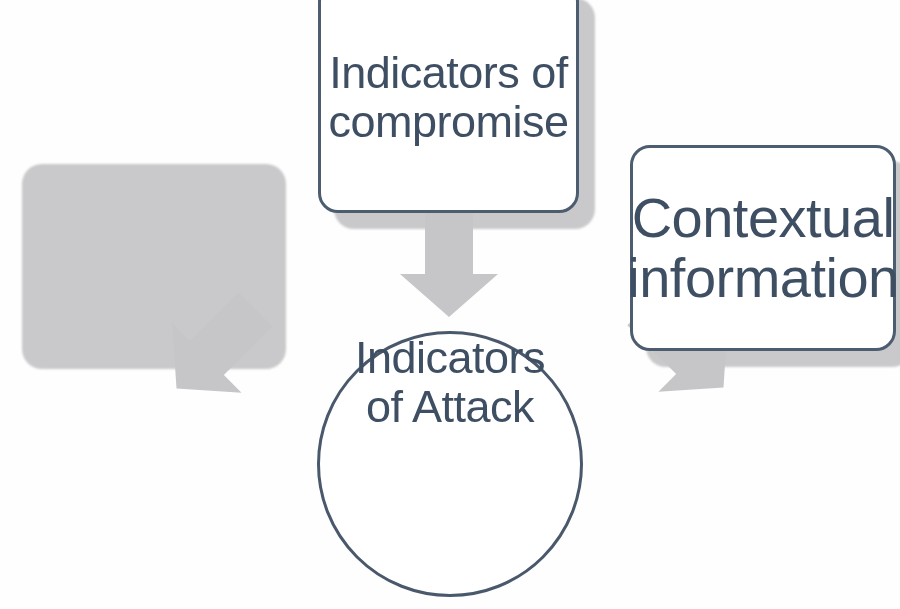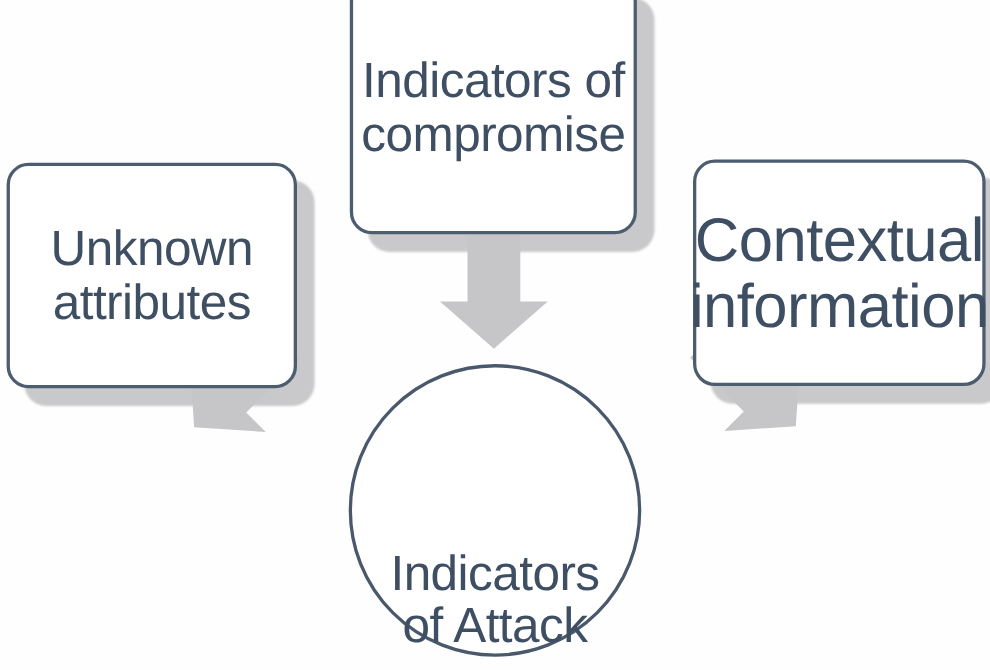--- a/index.html
+++ b/index.html
@@ -70,21 +70,21 @@
     position: absolute;
     box-sizing: border-box;
     left: 317px;
     top: 331px;
     width: 266px;
     height: 266px;
     border: 3px solid #4a586c;
     border-radius: 50%;
     background: #ffffff;
     display: flex;
-    align-items: flex-end;
+    align-items: flex-start;
     justify-content: center;
     text-align: center;
     color: #3f4f63;
     font-size: 45px;
     line-height: 1.08;
     letter-spacing: -0.5px;
     z-index: 3;
   }
   .circle-label {
     display: block;
@@ -115,24 +115,20 @@
 
     <g transform="translate(255,310) rotate(45)">
       <polygon points="-24,-1 24,-1 24,68 49,68 0,111 -49,68 -24,68" fill="#c6c6c8"></polygon>
     </g>
 
     <g transform="translate(645,309) rotate(-45)">
       <polygon points="-24,-1 24,-1 24,68 49,68 0,111 -49,68 -24,68" fill="#c6c6c8"></polygon>
     </g>
   </svg>
 
-  <div class="node-box" id="box-unknown-attributes">
-    <span class="node-label">Unknown
-attributes</span>
-  </div>
 
   <div class="node-box" id="box-indicators-of-compromise">
     <span class="node-label">Indicators of
 compromise</span>
   </div>
 
   <div class="node-box" id="box-contextual-information">
     <span class="node-label">Contextual
 information</span>
   </div>

